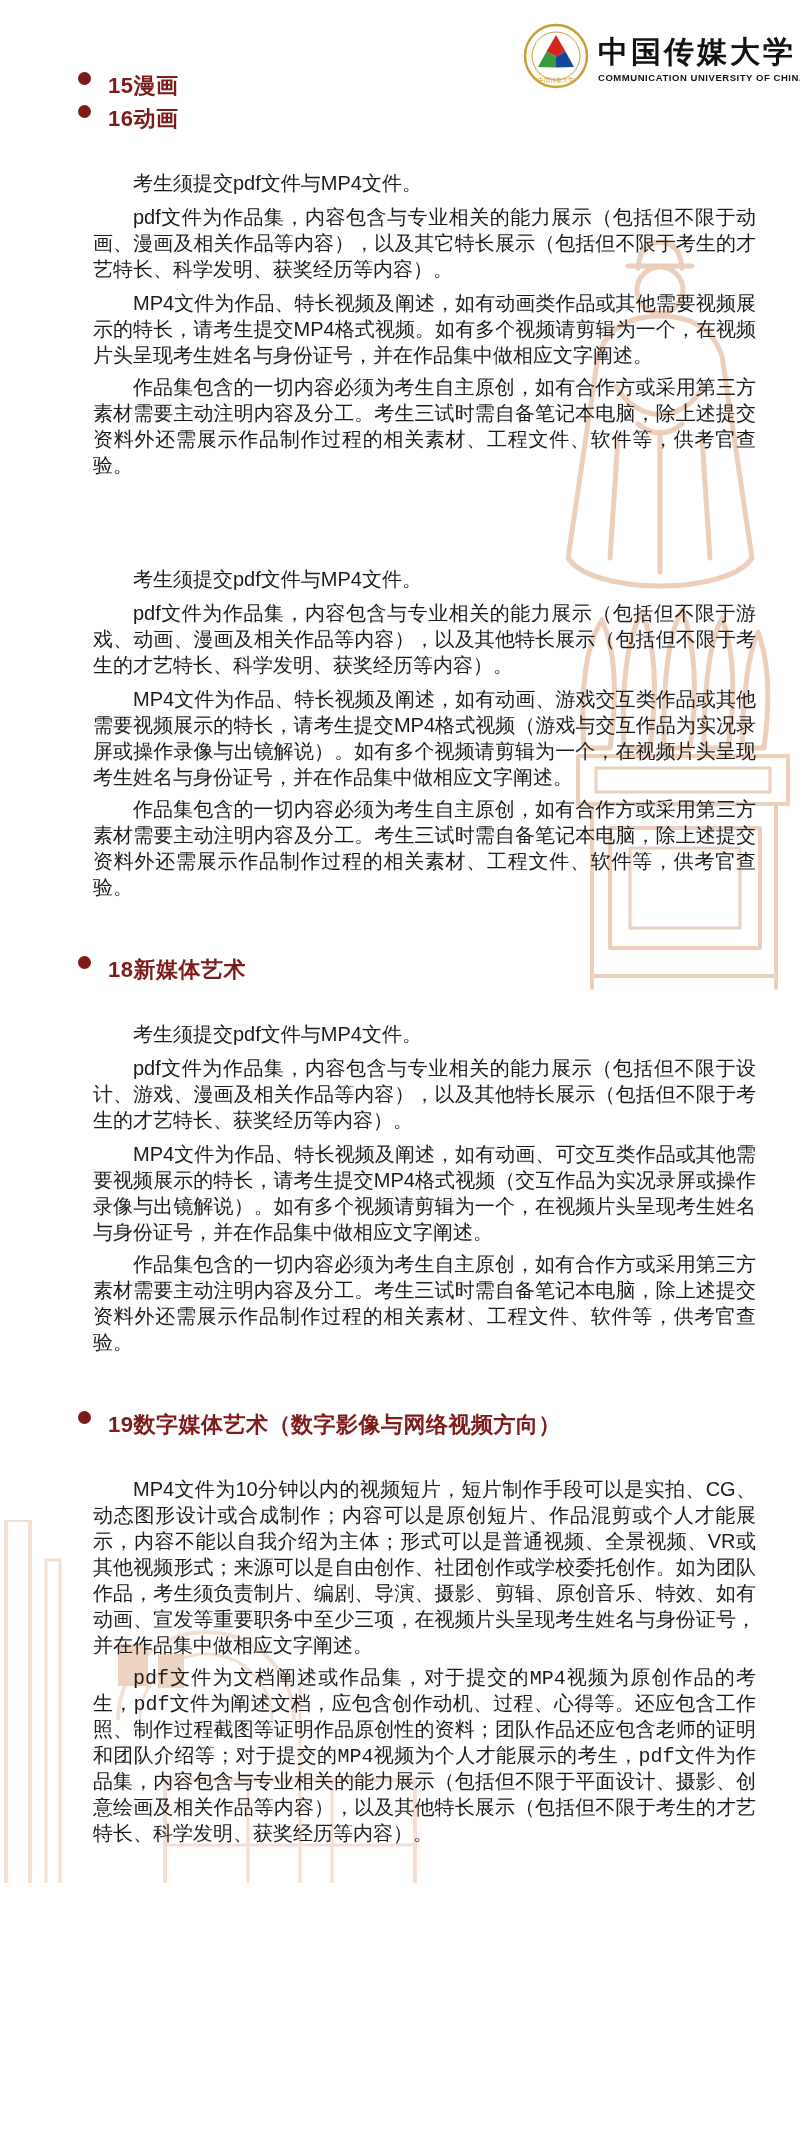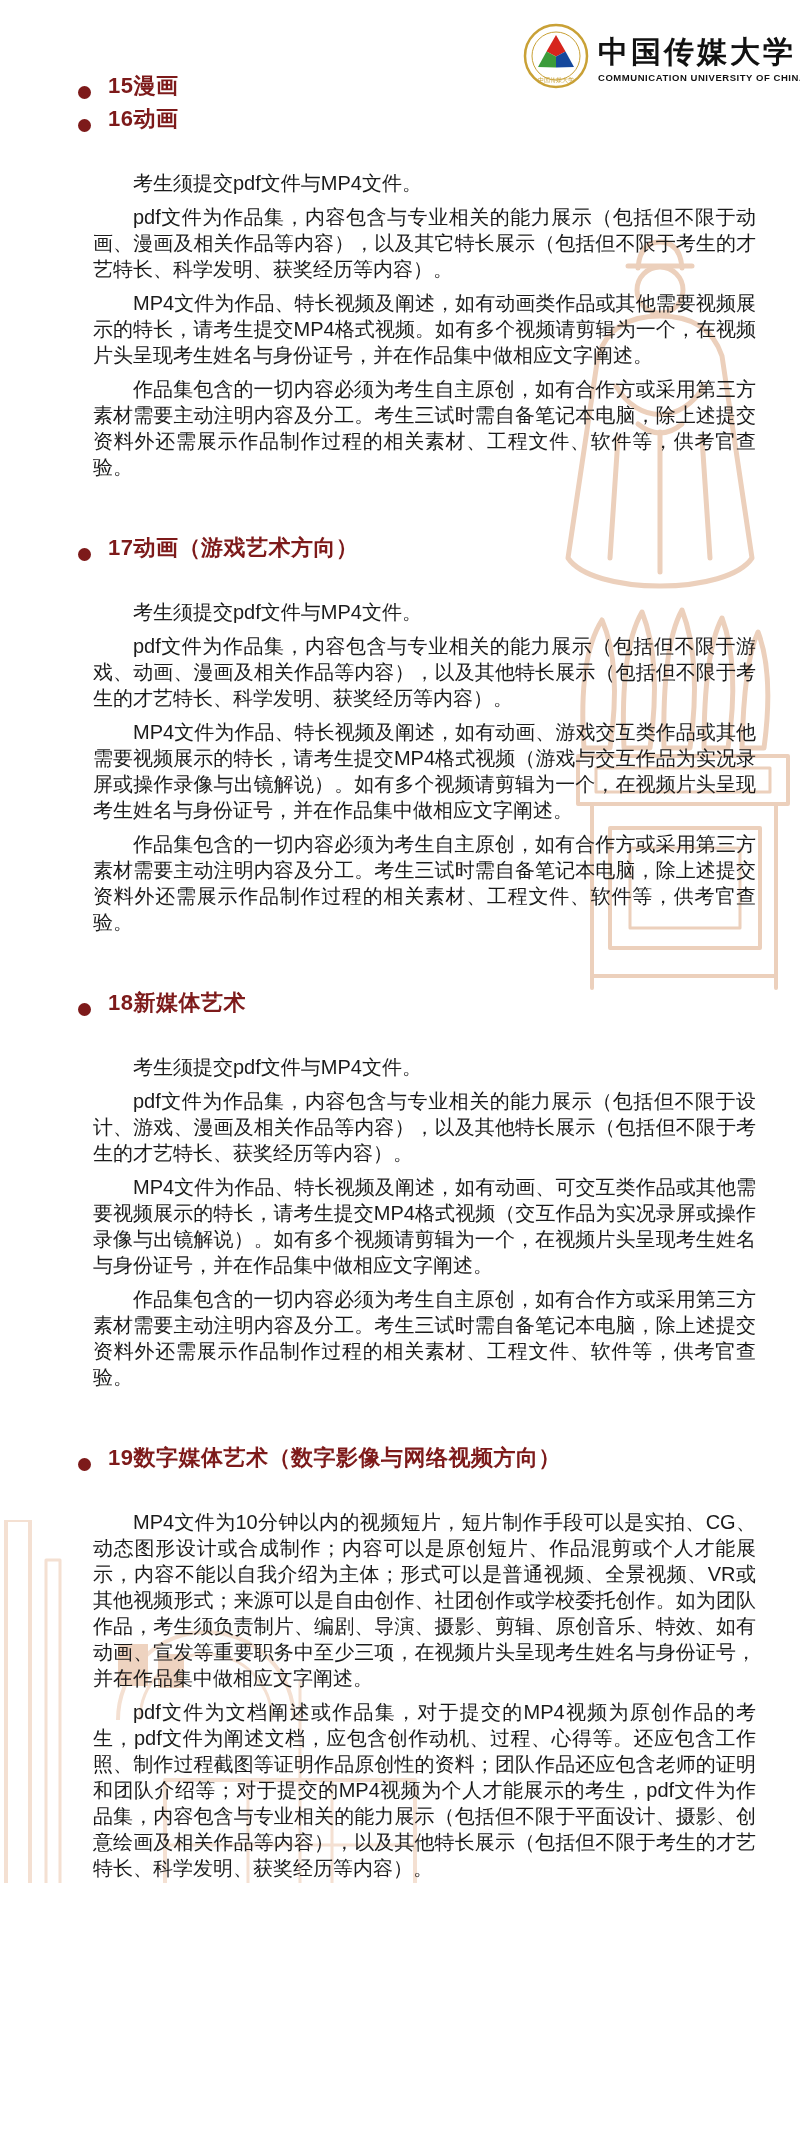--- a/index.html
+++ b/index.html
@@ -27,37 +27,37 @@
     letter-spacing:3px;color:#111111;white-space:nowrap;
   }
   .logo-en{
     font-size:9.5px;font-weight:bold;letter-spacing:0.55px;
     color:#111111;margin-top:4px;white-space:nowrap;
   }
   
   .content{position:relative;z-index:1;padding:72px 44px 0 76px;}
   .section{margin-bottom:54px;}
   .section:last-child{margin-bottom:0;}
-  .bullet-row{display:flex;align-items:flex-end;gap:17px;margin:0 0 6px 2px;}
+  .bullet-row{display:flex;align-items:flex-start;gap:17px;margin:0 0 6px 2px;}
   .bullet-dot{
     width:13px;height:13px;border-radius:50%;
     background:#7d1a1a;flex:0 0 auto;
   }
   .bullet-text{
     margin:0;font-size:22px;font-weight:bold;
     color:#7d1a1a;line-height:27px;letter-spacing:0.5px;
   }
   .section-body{padding-top:32px;}
   .par{
     margin:0 0 8px 17px;
     font-size:20px;line-height:26px;
     text-align:justify;text-indent:2em;
     color:#1b1b1b;
   }
-  .par:last-child{margin-bottom:0;}
+  .par:last-child{margin-bottom:0;font-family:Liberation Mono, monospace;}
 </style>
 </head>
 <body>
 
 <div class="page">
 
   <svg class="wm wm-right" width="300" height="790" viewBox="0 0 300 790" fill="none" stroke="#ecd0bc" stroke-width="5" stroke-linecap="round" stroke-linejoin="round">
 
     <path d="M128,38 h64"></path>
     <path d="M138,40 q2,-26 22,-26 q20,0 22,26"></path>
@@ -130,24 +130,20 @@
       </div>
       <div class="section-body">
         <p class="par">考生须提交pdf文件与MP4文件。</p>
         <p class="par">pdf文件为作品集，内容包含与专业相关的能力展示（包括但不限于动画、漫画及相关作品等内容），以及其它特长展示（包括但不限于考生的才艺特长、科学发明、获奖经历等内容）。</p>
         <p class="par">MP4文件为作品、特长视频及阐述，如有动画类作品或其他需要视频展示的特长，请考生提交MP4格式视频。如有多个视频请剪辑为一个，在视频片头呈现考生姓名与身份证号，并在作品集中做相应文字阐述。</p>
         <p class="par">作品集包含的一切内容必须为考生自主原创，如有合作方或采用第三方素材需要主动注明内容及分工。考生三试时需自备笔记本电脑，除上述提交资料外还需展示作品制作过程的相关素材、工程文件、软件等，供考官查验。</p>
       </div>
     </div>
 
     <div class="section">
-      <div class="bullet-row">
-        <span class="bullet-dot"></span>
-        <h2 class="bullet-text">17动画（游戏艺术方向）</h2>
-      </div>
       <div class="section-body">
         <p class="par">考生须提交pdf文件与MP4文件。</p>
         <p class="par">pdf文件为作品集，内容包含与专业相关的能力展示（包括但不限于游戏、动画、漫画及相关作品等内容），以及其他特长展示（包括但不限于考生的才艺特长、科学发明、获奖经历等内容）。</p>
         <p class="par">MP4文件为作品、特长视频及阐述，如有动画、游戏交互类作品或其他需要视频展示的特长，请考生提交MP4格式视频（游戏与交互作品为实况录屏或操作录像与出镜解说）。如有多个视频请剪辑为一个，在视频片头呈现考生姓名与身份证号，并在作品集中做相应文字阐述。</p>
         <p class="par">作品集包含的一切内容必须为考生自主原创，如有合作方或采用第三方素材需要主动注明内容及分工。考生三试时需自备笔记本电脑，除上述提交资料外还需展示作品制作过程的相关素材、工程文件、软件等，供考官查验。</p>
       </div>
     </div>
 
     <div class="section">
       <div class="bullet-row">

